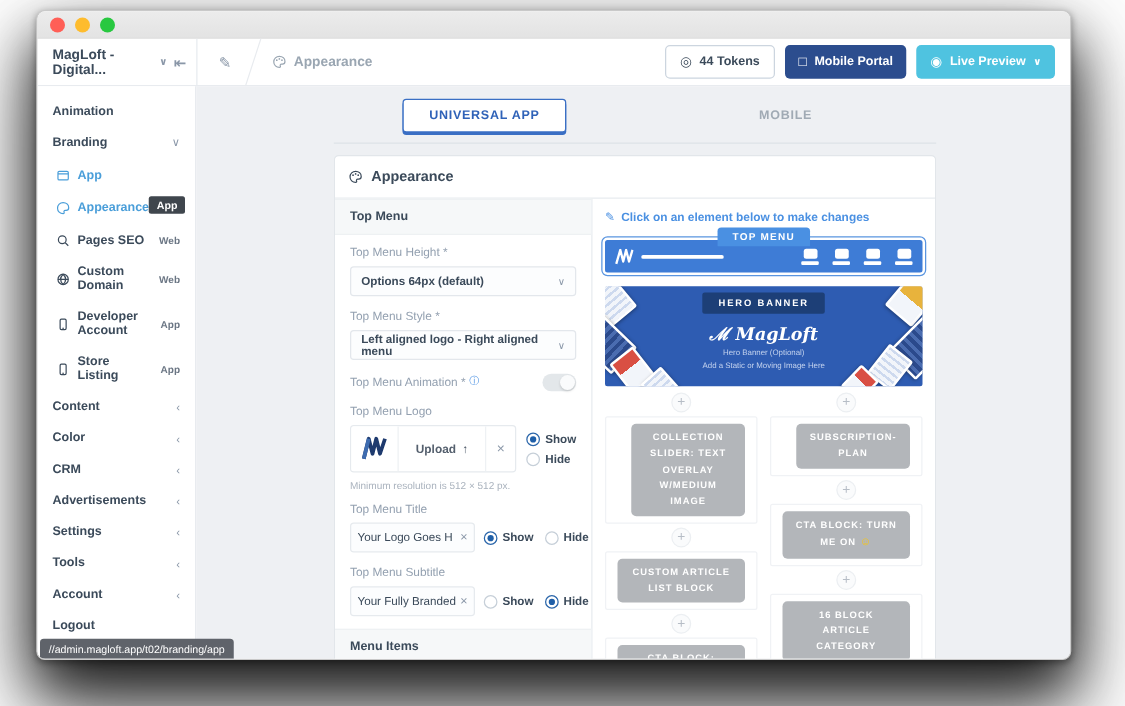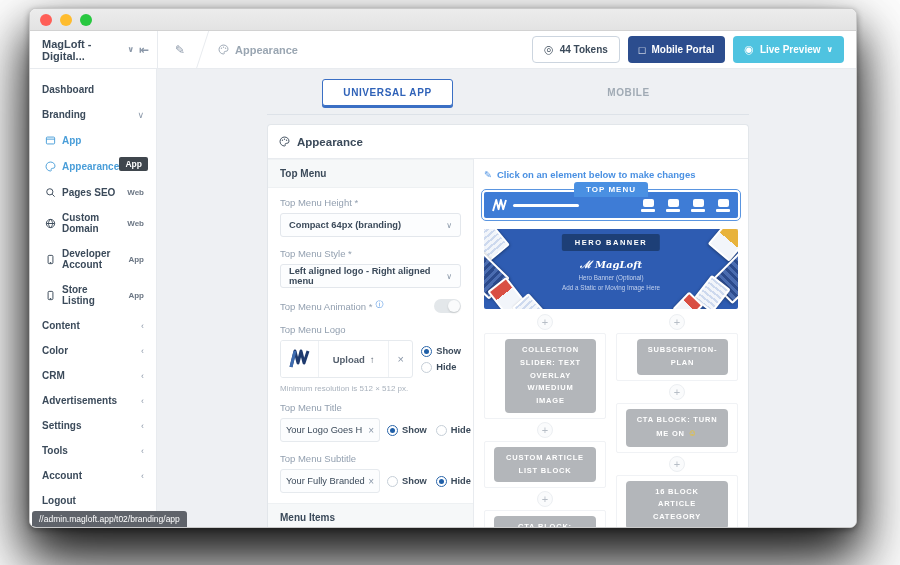--- a/index.html
+++ b/index.html
@@ -104,21 +104,21 @@
     padding:0 8px; outline:1px solid #5a95e0; outline-offset:2px; cursor:pointer; }
   .tm-line { width:66px; height:3px; background:#fff; border-radius:2px; }
   .tm-items { margin-left:auto; display:flex; gap:11px; }
   .tm-item { display:flex; flex-direction:column; align-items:center; gap:2px; }
   .tm-item i { width:11px; height:8px; background:#fff; border-radius:2px; }
   .tm-item b { width:14px; height:3px; background:#fff; border-radius:1px; }
   .hero { margin-top:11px; height:80px; background:#2e5cb2; border-radius:2px; position:relative; overflow:hidden;
     text-align:center; color:#fff; cursor:pointer; }
   .hero-badge { position:absolute; top:5px; left:50%; transform:translateX(-50%); background:#1d3f77;
     font-size:7.5px; font-weight:800; letter-spacing:1.5px; padding:4px 13px; border-radius:2px; }
-  .hero-logo { margin-top:28px; font-family:"DejaVu Serif",serif; font-style:italic; font-weight:700; font-size:10px; }
+  .hero-logo { margin-top:28px; font-family:"DejaVu Serif",serif; font-style:italic; font-weight:700; font-size:14px; }
   .hero-sub { font-size:6.3px; color:#c3d2ee; line-height:1.55; margin-top:2px; }
   .mock { position:absolute; background:#fff; border-radius:2px; padding:2px; box-shadow:0 1px 3px rgba(0,0,0,.35); }
   .mock i { display:block; width:100%; height:100%;
     background:repeating-linear-gradient(180deg,#cdd9ee 0 2px,#f2f5fa 2px 5px); }
   .mock.navy i { background:repeating-linear-gradient(180deg,#2b4a8c 0 3px,#4a6cb0 3px 6px); }
   .mock.red i { background:linear-gradient(180deg,#d94f43 40%,#f2f5fa 40%); }
   .mock.yellow i { background:linear-gradient(180deg,#e8b33c 55%,#f2f5fa 55%); }
   .grid { display:flex; gap:10px; margin-top:2px; }
   .gcol { flex:1; display:flex; flex-direction:column; }
   .plus { align-self:center; width:16px; height:16px; border-radius:50%; background:#fafbfc; border:1px solid #eceff2;
@@ -176,21 +176,21 @@
         <span>Live Preview</span>
         <span class="bchev">∨</span>
       </div>
     </div>
   </div>
 
   <div class="main">
 
     <div class="sidebar">
       <div class="sitem">
-        <span>Dashboard</span>
+        <span>Animation</span>
       </div>
       <div class="sitem">
         <span>Branding</span>
         <span class="chev">∨</span>
       </div>
       <div class="sitem sub active">
         <span class="sicon">
           <svg viewBox="0 0 16 16">
               <rect x="2" y="3" width="12" height="10" rx="1.5"></rect>
               <path d="M2 6h12"></path>
@@ -303,21 +303,21 @@
           <span class="card-title">Appearance</span>
         </div>
 
         <div class="card-body">
           <div class="formcol">
             <div class="section-bar">Top Menu</div>
 
             <div class="fgroup">
               <div class="flabel">Top Menu Height *</div>
               <div class="select">
-                <span>Compact 64px (branding)</span>
+                <span>Options 64px (default)</span>
                 <span class="chev">∨</span>
               </div>
             </div>
 
             <div class="fgroup">
               <div class="flabel">Top Menu Style *</div>
               <div class="select">
                 <span>Left aligned logo - Right aligned menu</span>
                 <span class="chev">∨</span>
               </div>

